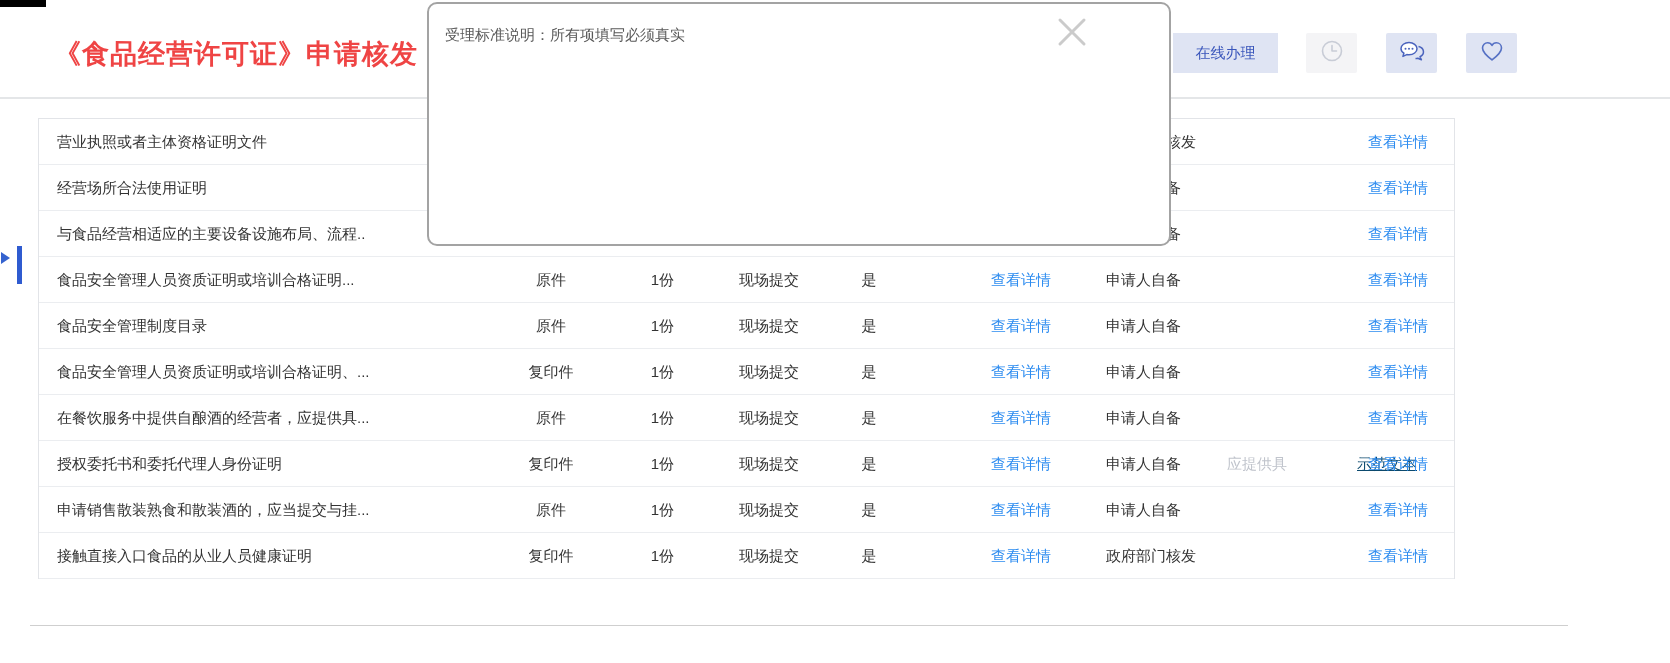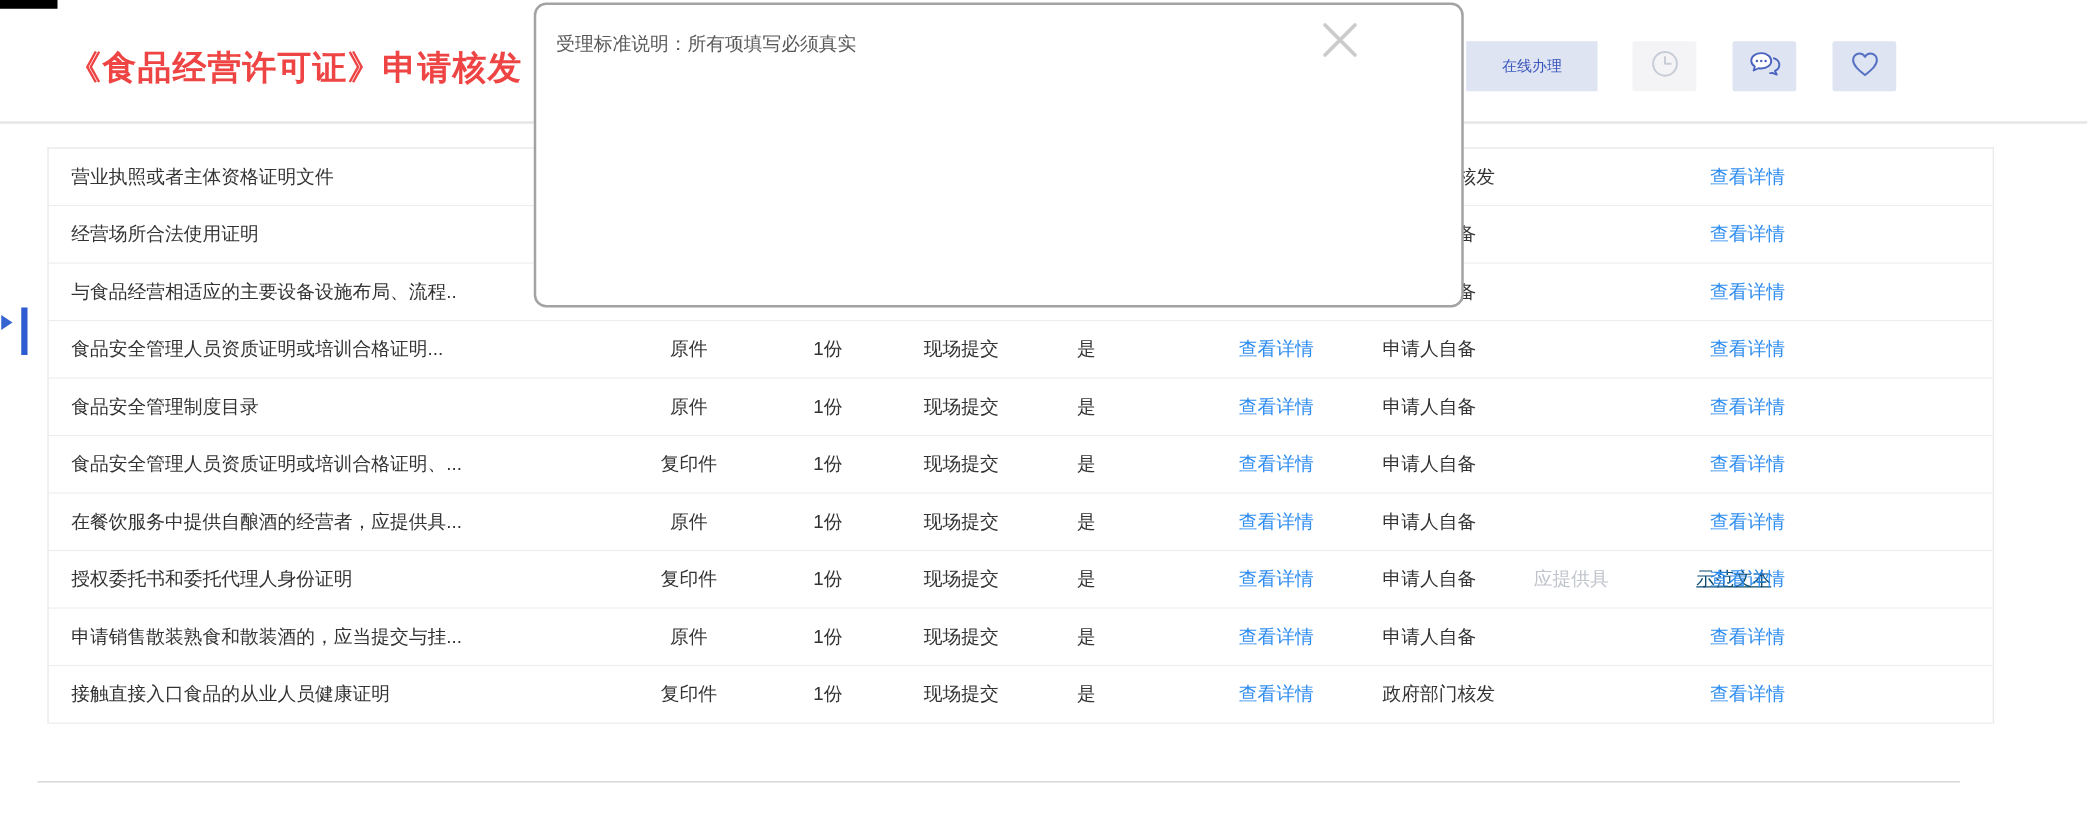--- a/index.html
+++ b/index.html
@@ -8,35 +8,35 @@
   .screen { position:relative; width:1670px; height:663px; background:#fff; }
 
   
   .black-artifact { position:absolute; left:0; top:0; width:46px; height:7px; background:#000; }
 
   
   .page-title { position:absolute; left:54px; top:36px; font-size:27px; font-weight:700;
                 color:#ef4444; letter-spacing:1px; white-space:nowrap; z-index:2; }
   .hdr-btn { position:absolute; top:33px; height:40px; display:flex; align-items:center;
              justify-content:center; cursor:pointer; z-index:2; }
-  .online-btn { left:1173px; width:105px; background:#dfe4f3; color:#3a56bb; font-size:12px; }
+  .online-btn { left:1173px; width:105px; background:#dfe4f3; color:#3a56bb; font-size:15px; }
   .icon-btn { width:51px; border-radius:2px; }
   .clock-btn { left:1306px; background:#f4f4f6; }
   .chat-btn  { left:1386px; background:#dfe4f3; }
   .heart-btn { left:1466px; background:#dfe4f3; }
   .header-divider { position:absolute; left:0; top:97px; width:1670px; height:2px; background:#e4e6e8; }
 
   
   .marker-triangle { position:absolute; left:1px; top:252px; width:0; height:0;
                      border-top:6px solid transparent; border-bottom:6px solid transparent;
                      border-left:9px solid #3563cf; }
   .marker-bar { position:absolute; left:17px; top:246px; width:5px; height:38px; background:#2f5bd0; }
 
   
-  .doc-table { position:absolute; left:38px; top:118px; width:1557px;
+  .doc-table { position:absolute; left:38px; top:118px; width:1417px;
                border:1px solid #e2e4e8; border-bottom:none; background:#fff; z-index:1; }
   .trow { position:relative; height:46px; border-bottom:1px solid #ebedf0; background:#fff; }
   .cell { position:absolute; top:0; line-height:46px; font-size:15px; color:#333; white-space:nowrap; }
   .c-name     { left:18px; }
   .c-form     { left:452px;  width:120px; text-align:center; }
   .c-count    { left:555px;  width:80px;  text-align:right; }
   .c-method   { left:640px;  width:120px;text-align:right; }
   .c-required { left:800px;  width:60px;  text-align:center; }
   .c-detail1  { left:952px; }
   .c-source   { left:1067px; }

